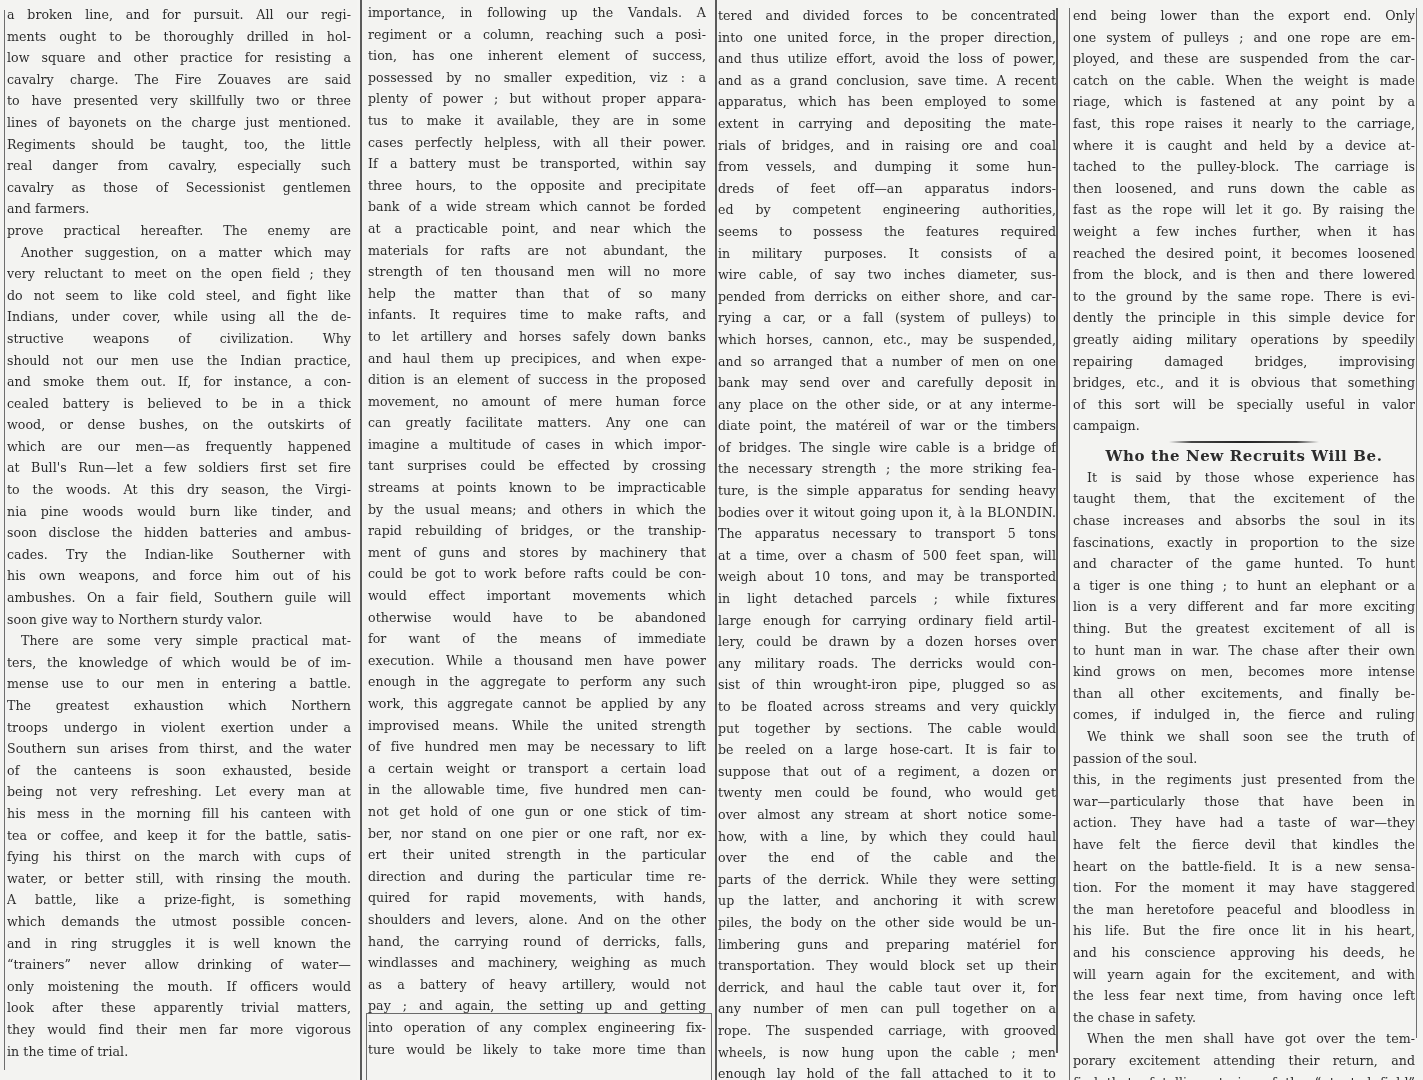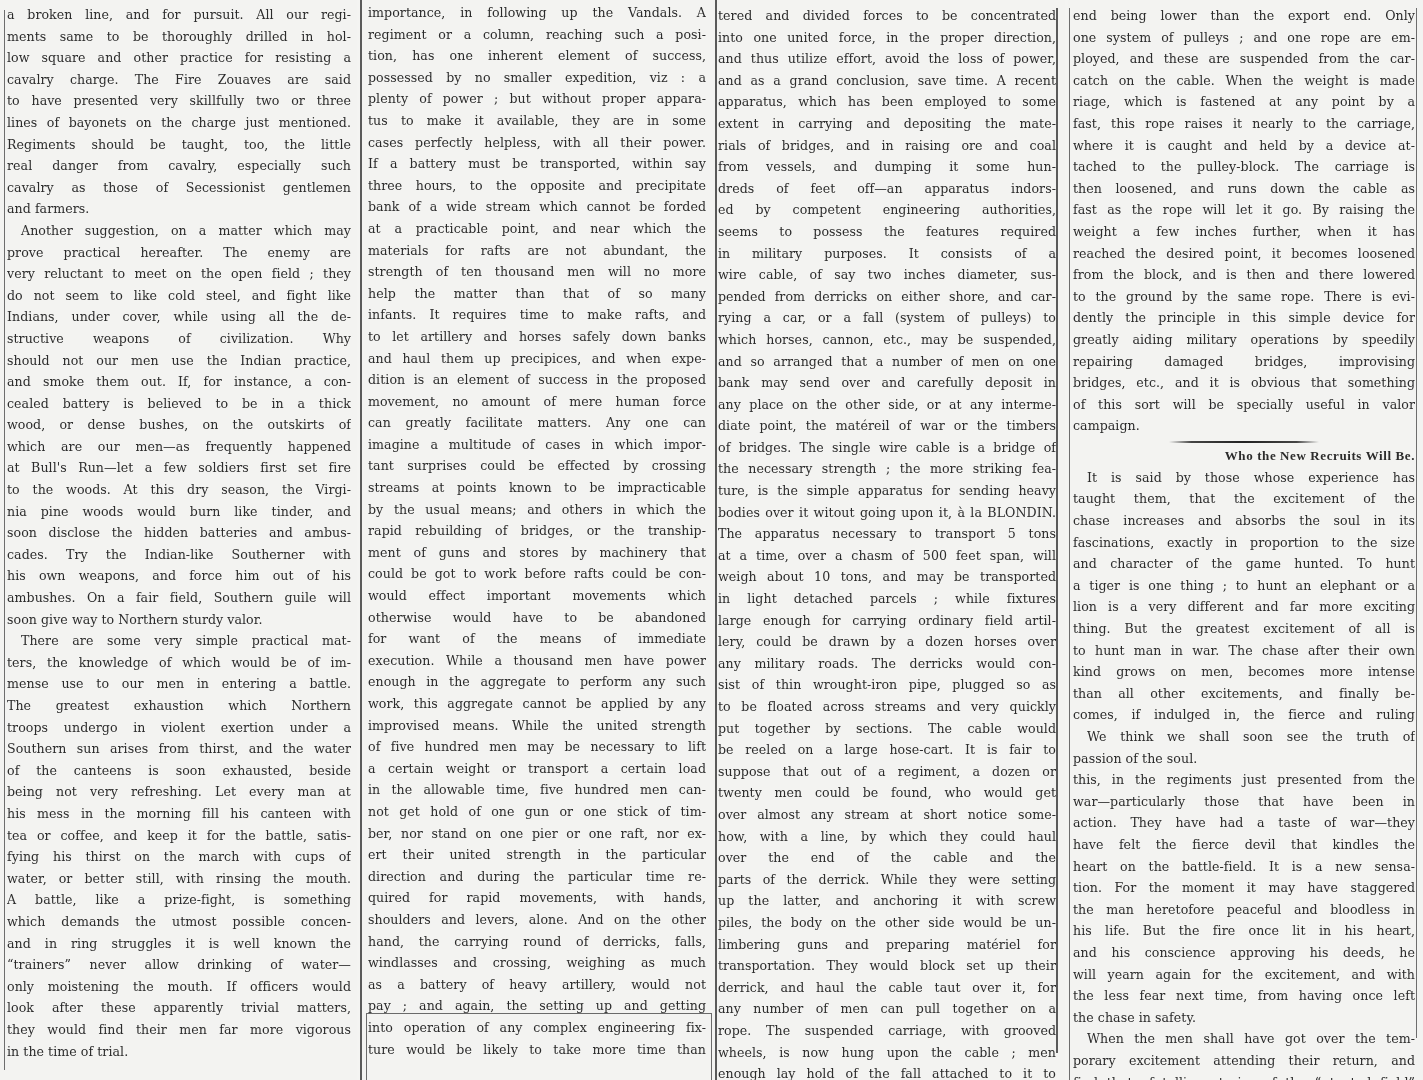--- a/index.html
+++ b/index.html
@@ -21,47 +21,47 @@
     line-height: 21.6px;
     letter-spacing: 0.05px;
     color: #2c2c2c;
   }
   .line { display: block; white-space: nowrap; text-align: justify; text-align-last: justify; height: 21.6px; overflow: hidden; }
   .line.last { text-align-last: left; }
   .line.indent { padding-left: 14px; }
   .rule-v { position: absolute; width: 2px; background: #5a5a5a; }
   .rule-v.thin { width: 1px; background: #6d6d6d; }
   .headline {
-    display: block; text-align: right; font-weight: bold;
-    font-size: 13px; letter-spacing: 0.6px; height: 22px; line-height: 22px; font-family: Liberation Serif, serif;
+    display: block; text-align: center; font-weight: bold;
+    font-size: 15px; letter-spacing: 0.6px; height: 22px; line-height: 22px;
   }
   .divider {
     display: block; margin: 4px auto 2px auto; height: 2px; width: 150px;
     background: linear-gradient(90deg, transparent 0%, #444 15%, #222 50%, #444 85%, transparent 100%);
   }
   .box-border { position: absolute; border: 1px solid #6a6a6a; }
 </style>
 </head>
 <body>
 
 <div class="clip" style="left:0;width:357px;"></div>
 <div class="rule-v thin" style="left:4px;top:10px;height:1060px;"></div>
 <div class="col" id="col1" style="left:7px;top:4px;width:344px;">
     <span class="line">a broken line, and for pursuit.  All our regi-</span>
-    <span class="line">ments same to be thoroughly drilled in hol-</span>
+    <span class="line">ments ought to be thoroughly drilled in hol-</span>
     <span class="line">low square and other practice for resisting a</span>
     <span class="line">cavalry charge.  The Fire Zouaves are said</span>
     <span class="line">to have presented very skillfully two or three</span>
     <span class="line">lines of bayonets on the charge just mentioned.</span>
     <span class="line">Regiments should be taught, too, the little</span>
     <span class="line">real danger from cavalry, especially such</span>
     <span class="line">cavalry as those of Secessionist gentlemen</span>
     <span class="line last">and farmers.</span>
+    <span class="line">prove practical hereafter.  The enemy are</span>
     <span class="line indent">Another suggestion, on a matter which may</span>
-    <span class="line">prove practical hereafter.  The enemy are</span>
     <span class="line">very reluctant to meet on the open field ; they</span>
     <span class="line">do not seem to like cold steel, and fight like</span>
     <span class="line">Indians, under cover, while using all the de-</span>
     <span class="line">structive weapons of civilization.  Why</span>
     <span class="line">should not our men use the Indian practice,</span>
     <span class="line">and smoke them out.  If, for instance, a con-</span>
     <span class="line">cealed battery is believed to be in a thick</span>
     <span class="line">wood, or dense bushes, on the outskirts of</span>
     <span class="line">which are our men—as frequently happened</span>
     <span class="line">at Bull's Run—let a few soldiers first set fire</span>
@@ -134,21 +134,21 @@
     <span class="line">of five hundred men may be necessary to lift</span>
     <span class="line">a certain weight or transport a certain load</span>
     <span class="line">in the allowable time, five hundred men can-</span>
     <span class="line">not get hold of one gun or one stick of tim-</span>
     <span class="line">ber, nor stand on one pier or one raft, nor ex-</span>
     <span class="line">ert their united strength in the particular</span>
     <span class="line">direction and during the particular time re-</span>
     <span class="line">quired for rapid movements, with hands,</span>
     <span class="line">shoulders and levers, alone.  And on the other</span>
     <span class="line">hand, the carrying round of derricks, falls,</span>
-    <span class="line">windlasses and crossing, weighing as much</span>
+    <span class="line">windlasses and machinery, weighing as much</span>
     <span class="line">as a battery of heavy artillery, would not</span>
     <span class="line">pay ; and again, the setting up and getting</span>
     <span class="line">into operation of any complex engineering fix-</span>
     <span class="line">ture would be likely to take more time than</span>
   </div>
 <div class="box-border" style="left:366px;top:1013px;width:344px;height:66px;border-bottom:none;"></div>
 
 <div class="clip" style="left:715px;width:350px;"></div>
 <div class="rule-v" style="left:715px;top:0;height:1080px;"></div>
 <div class="col" id="col3" style="left:718px;top:5px;width:338px;">

